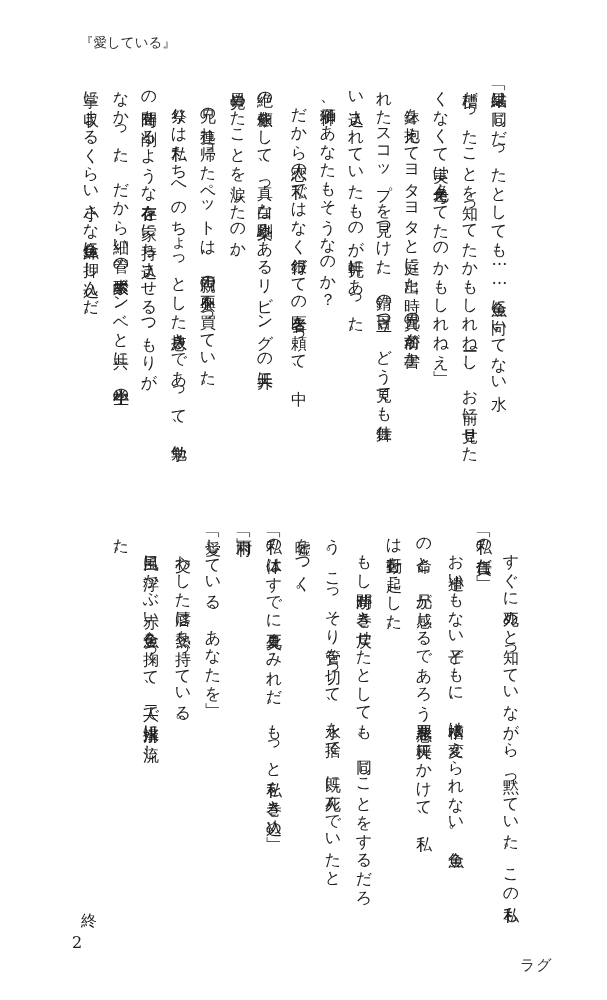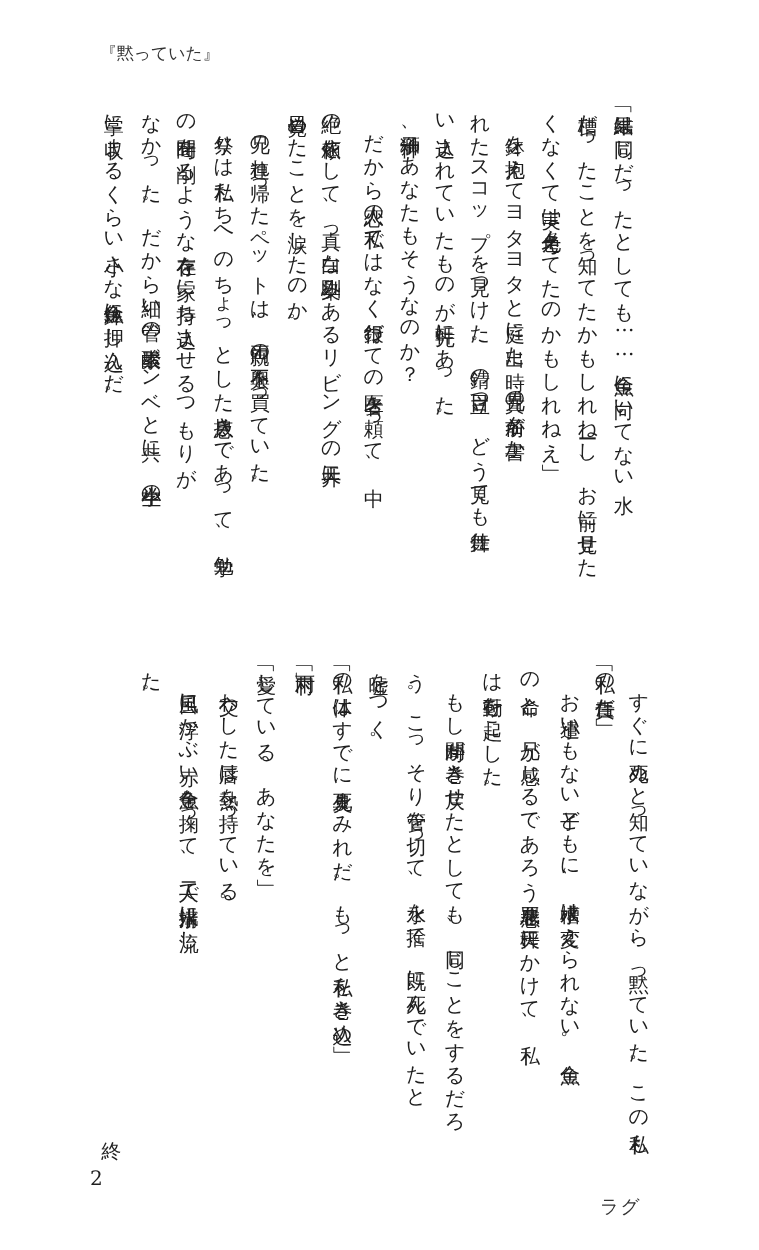--- a/index.html
+++ b/index.html
@@ -5,27 +5,27 @@
   html, body { margin: 0; padding: 0; background: #ffffff; }
   body { width: 607px; height: 1000px; position: relative; overflow: hidden;
          font-family: "DejaVu Serif", "Liberation Serif", serif; color: #1e1e1e; }
   .title { position: absolute; left: 80px; top: 34px; font-size: 13.5px; letter-spacing: 0px;
            color: #333; white-space: nowrap; }
   .col { position: absolute; writing-mode: vertical-rl; text-orientation: upright;
          font-size: 16px; line-height: 16px; letter-spacing: 0.4px; white-space: nowrap;
          width: 18px; }
   .end-mark { position: absolute; left: 81px; top: 911px; font-size: 16px; }
   .page-num { position: absolute; left: 72px; top: 933px; font-size: 16px; }
-  .author { position: absolute; left: 480px; top: 956px; font-size: 15px; letter-spacing: 1px; color: #333; }
+  .author { position: absolute; left: 520px; top: 956px; font-size: 15px; letter-spacing: 1px; color: #333; }
 </style>
 </head>
 <body>
 
 <div>
-  <div class="title">『黙っていた』</div>
+  <div class="title">『愛している』</div>
 
   <div>
     <div class="col" style="left:489px;top:80px;">「結果は同じだったとしても……金魚に向いてない水</div>
     <div class="col" style="left:460px;top:80px;">槽だったことを知ってたかもしれねーし、お前に見せた</div>
     <div class="col" style="left:431px;top:80px;">くなくて実は色々考えてたのかもしれねえ」</div>
     <div class="col" style="left:402px;top:80px;">　鉢を抱えてヨタヨタと庭に出た時、兄貴の名前が書か</div>
     <div class="col" style="left:374px;top:80px;">れたスコップを見つけた。錆の目立つ、どう見ても仕舞</div>
     <div class="col" style="left:346px;top:80px;">い込まれていたものが軒先にあった。</div>
     <div class="col" style="left:318px;top:80px;">　獅子神、あなたもそうなのか？</div>
     <div class="col" style="left:289px;top:80px;">　だから恋人の私ではなく銀行づての医者を頼って、中</div>

